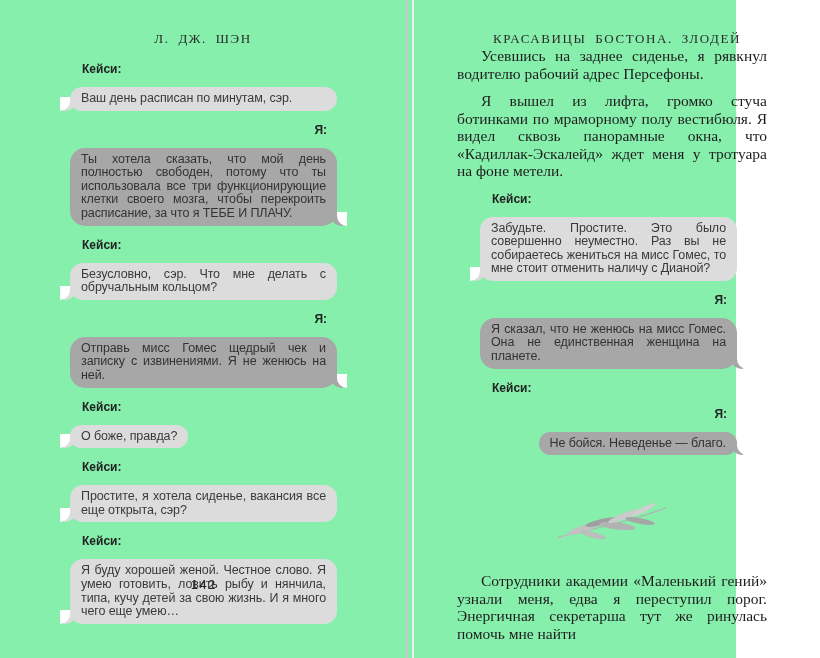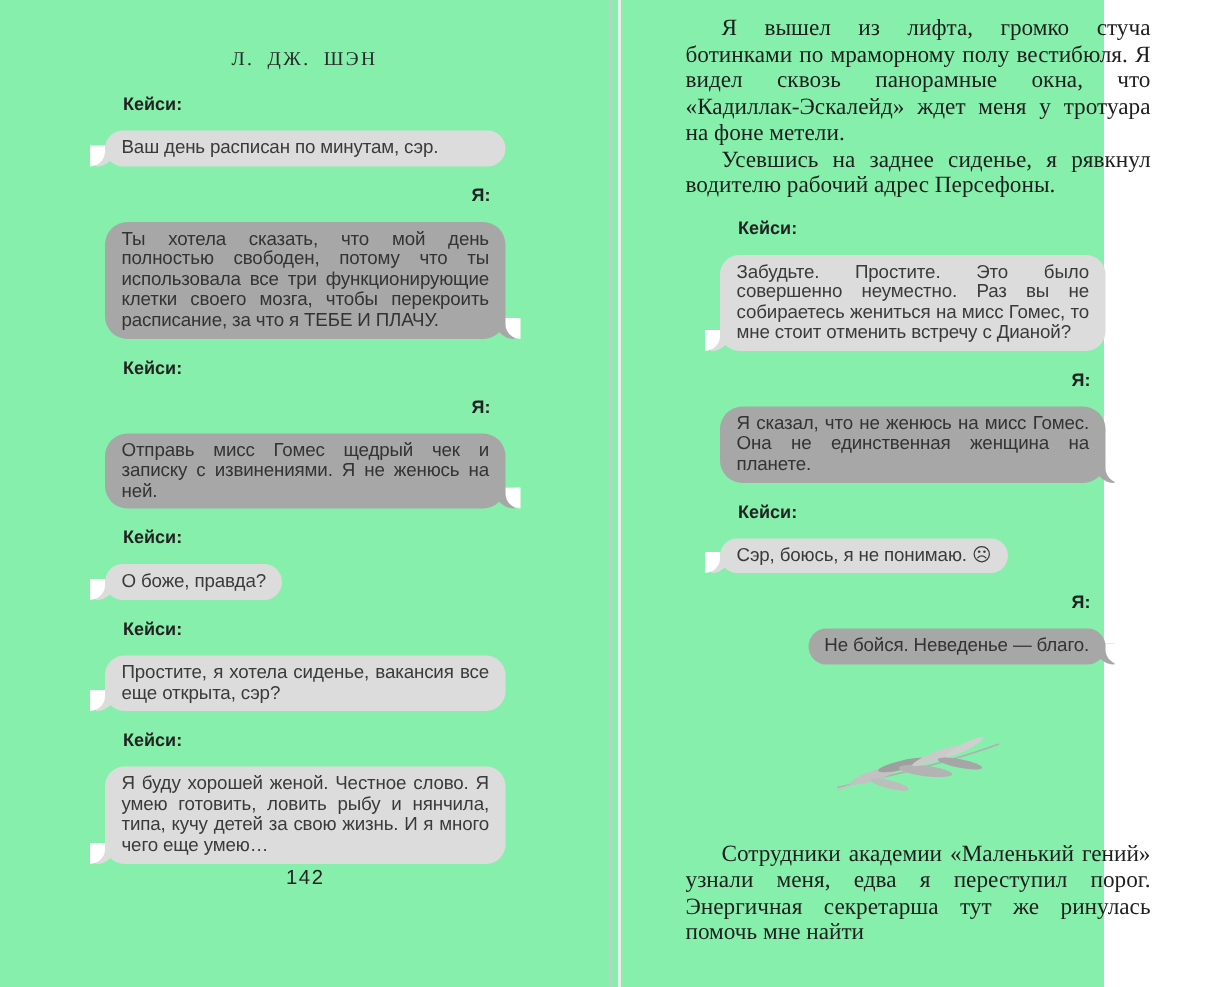--- a/index.html
+++ b/index.html
@@ -68,20 +68,21 @@
       <div>
         <div class="sender first">Кейси:</div>
         <div class="bubble them">Ваш день расписан по минутам, сэр.</div>
       </div>
       <div>
         <div class="sender me">Я:</div>
         <div class="bubble me">Ты хотела сказать, что мой день полностью свободен, потому что ты использовала все три функционирующие клетки своего мозга, чтобы перекроить расписание, за что я ТЕБЕ И ПЛАЧУ.</div>
       </div>
       <div>
         <div class="sender">Кейси:</div>
+        <div class="bubble them">Безусловно, сэр. Что мне делать с обручаль­ным кольцом?</div>
       </div>
       <div>
         <div class="sender me">Я:</div>
         <div class="bubble me">Отправь мисс Гомес щедрый чек и записку с извинениями. Я не женюсь на ней.</div>
       </div>
       <div>
         <div class="sender">Кейси:</div>
         <div class="bubble them fit">О боже, правда?</div>
       </div>
       <div>
@@ -94,38 +95,38 @@
       </div>
     </div>
 
     <div class="pagenum pagenum-l">142</div>
   </div>
 
   <div class="fold-line"></div>
   <div class="fold-shade"></div>
 
   <div class="page page-right">
+    <div class="running-head">КРАСАВИЦЫ БОСТОНА. ЗЛОДЕЙ</div>
 
     <div class="prose">
+      <p class="para">Усевшись на заднее сиденье, я рявкнул водите­лю рабочий адрес Персефоны.</p>
       <p class="para p-first">Я вышел из лифта, громко стуча ботинками по мраморному полу вестибюля. Я видел сквозь панорамные окна, что «Кадиллак-Эскалейд» ждет меня у тротуара на фоне метели.</p>
-      <p class="para">Усевшись на заднее сиденье, я рявкнул водите­лю рабочий адрес Персефоны.</p>
     </div>
 
     <div class="chat-r">
       <div>
         <div class="sender">Кейси:</div>
-        <div class="bubble them">Забудьте. Простите. Это было совершенно неуместно. Раз вы не собираетесь жениться на мисс Гомес, то мне стоит отменить встре­чу с Дианой?</div>
+        <div class="bubble them">Забудьте. Простите. Это было совершенно неуместно. Раз вы не собираетесь жениться на мисс Гомес, то мне стоит отменить нали­чу с Дианой?</div>
       </div>
       <div>
         <div class="sender me">Я:</div>
         <div class="bubble me">Я сказал, что не женюсь на мисс Гомес. Она не единственная женщина на планете. </div>
       </div>
       <div>
         <div class="sender">Кейси:</div>
-        <div class="bubble them fit">Сэр, боюсь, я не понимаю. ☹</div>
       </div>
       <div>
         <div class="sender me">Я:</div>
         <div class="bubble me fit push-right">Не бойся. Неведенье — благо.</div>
       </div>
     </div>
 
     <div class="ornament-wrap">
       <svg width="118" height="48" viewBox="0 0 118 48" xmlns="http://www.w3.org/2000/svg">
         <path d="M5 42 C 38 35, 78 26, 113 13" stroke="#b0b0b0" stroke-width="1.1" fill="none"></path>

